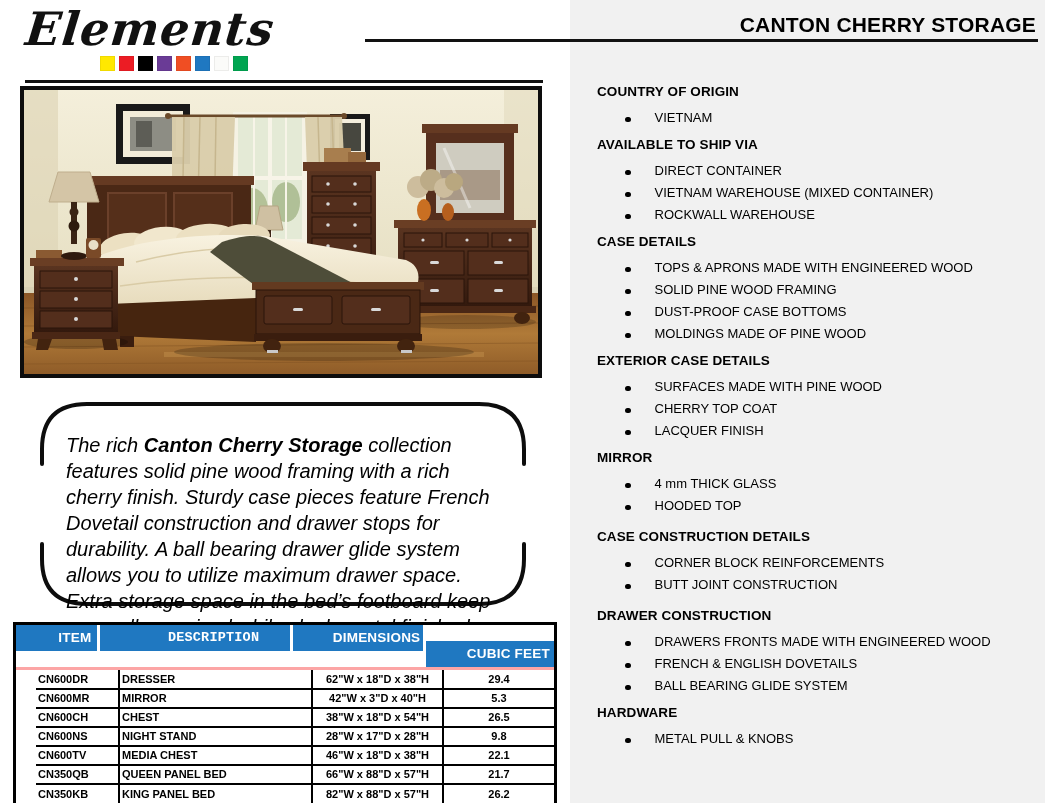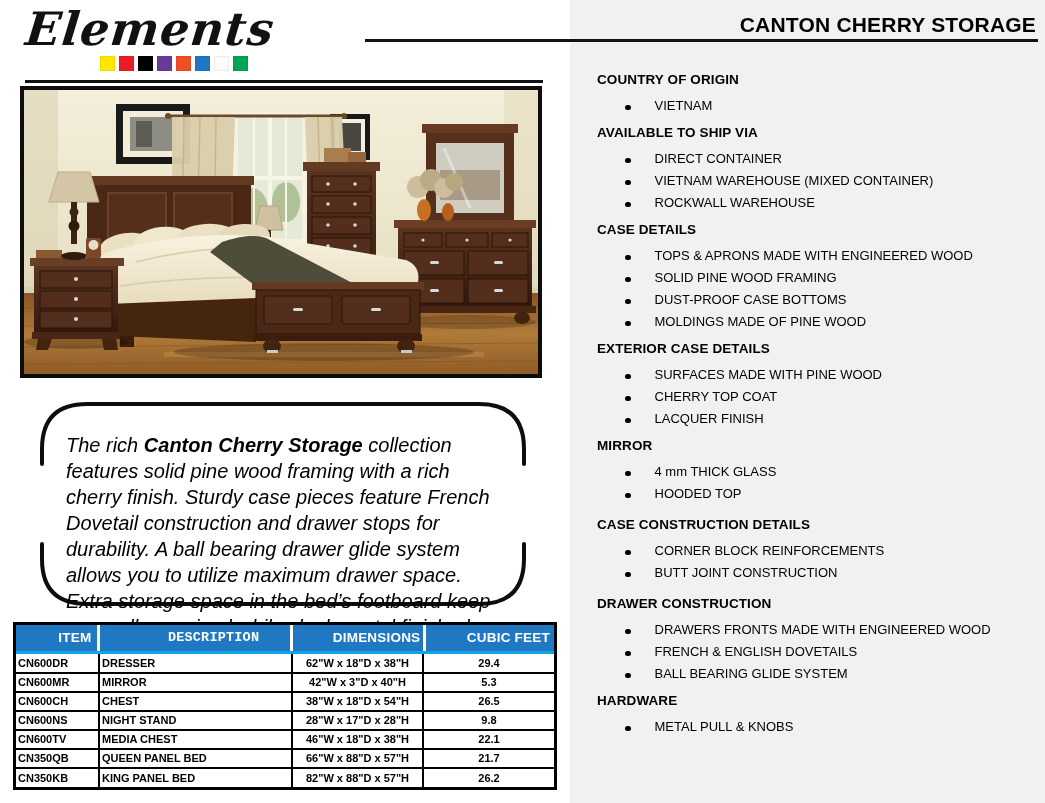--- a/index.html
+++ b/index.html
@@ -29,30 +29,30 @@
   .desc-box { position:absolute; left:38px; top:400px; width:490px; height:208px; }
   .desc-border { position:absolute; left:0; top:0; }
   .desc-text { position:absolute; left:28px; right:28px; top:32px; text-align:left; font-style:italic; font-size:20px; line-height:26px; color:#000; }
   .desc-text b { font-weight:bold; }
 
   
   .tbl { position:absolute; left:13px; top:622px; width:544px; border:3px solid #000; background:#fff; }
   .tbl-head { display:flex; gap:3px; background:#fff; }
   .tbl-head .th { background:#1f78c1; color:#fff; font-weight:bold; font-size:13.5px; text-align:center; height:26px; line-height:26px; letter-spacing:.2px;padding-left:37px; }
   .th-0 { width:81px; } .th-1 { width:192px;font-family:Liberation Mono, monospace; } .th-2 { width:130px; } .th-3 { width:129px; }
-  .tbl-body-wrap { border-top:3px solid #0ea5e9; }
+  .tbl-body-wrap { border-top:3px solid #fca5a5;padding-left:20px; }
   table.body { width:100%; border-collapse:collapse; border-style:hidden; table-layout:fixed; }
   table.body td { border:2px solid #000; font-size:11px; font-weight:bold; color:#000; height:19px; line-height:15px; padding:1px 2px; }
   td.c0 { width:83px; padding-left:9px; } 
   td.c1 { width:193px; padding-left:9px; }
   td.c2 { width:131px; text-align:center; }
   td.c3 { width:auto; text-align:center; }
 
   
-  .specs { position:absolute; left:597px; top:72px; width:440px; }
+  .specs { position:absolute; left:597px; top:84px; width:440px; }
   .spec-title { font-size:13.5px; font-weight:bold; color:#000; line-height:15px; margin-bottom:7px; letter-spacing:.1px; }
   .spec-item { display:flex; align-items:center; padding:3.5px 0 3.5px 28px; font-size:13px; color:#000; line-height:15px; }
   .bullet { flex:0 0 auto; width:5.5px; height:5.5px; border-radius:50%; background:#000; margin:5px 24px 0 0; }
   .spec-section { margin-bottom:9px; }
   .spec-section:nth-child(6) { margin-top:13px; }
   .spec-section:nth-child(7) { margin-top:13px; }
   .spec-section:nth-child(8) { margin-top:5px; }
 </style>
 </head>
 <body>
@@ -302,21 +302,21 @@
       <path d="M4,144 L4,159 Q4,204 49,204 L441,204 Q486,204 486,159 L486,144" fill="none" stroke="#0d0d0d" stroke-width="4" stroke-linecap="round"></path>
     </svg>
     <div class="desc-text"><span>The rich </span><b>Canton Cherry Storage</b><span> collection features solid pine wood framing with a rich cherry finish. Sturdy case pieces feature French Dovetail construction and drawer stops for durability. A ball bearing drawer glide system allows you to utilize maximum drawer space. Extra storage space in the bed’s footboard keep you well organized while sleek, metal finished pulls and knobs add the perfect finishing touch.</span></div>
   </div>
 
   <div class="tbl">
     <div class="tbl-head">
         <div class="th th-0" style="background: rgb(31, 120, 193);">ITEM</div>
         <div class="th th-1" style="background: rgb(31, 120, 193);">DESCRIPTION</div>
         <div class="th th-2" style="background: rgb(31, 120, 193);">DIMENSIONS</div>
-        <div class="th th-3" style="background: rgb(31, 120, 193);">CUBIC FEET</div>
+        <div class="th th-3" style="background: rgb(31, 120, 193); margin-top: 16px;">CUBIC FEET</div>
       </div>
     <div class="tbl-body-wrap">
       <table class="body">
           <tbody>
             <tr>
               <td class="c0">CN600DR</td>
               <td class="c1">DRESSER</td>
               <td class="c2">62"W x 18"D x 38"H</td>
               <td class="c3">29.4</td>
             </tr>

